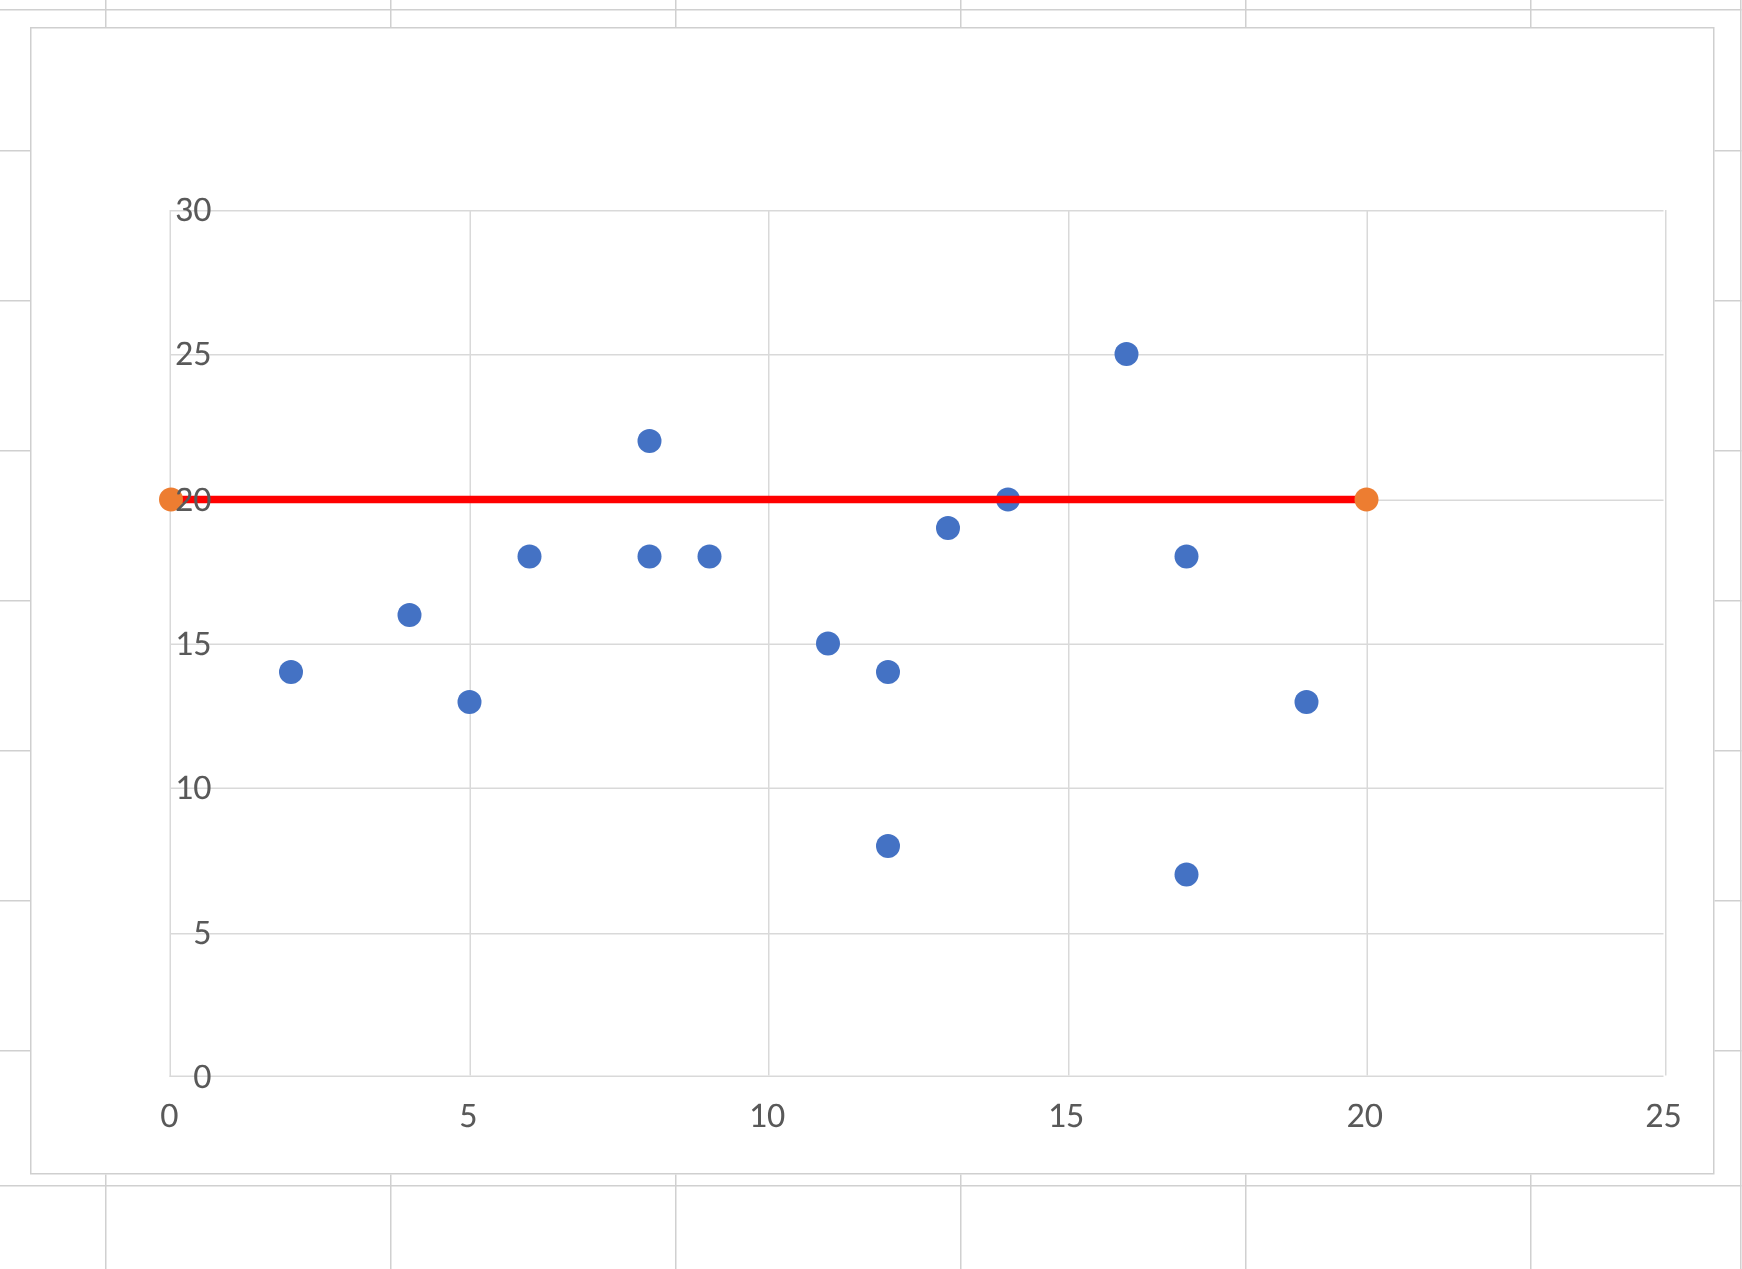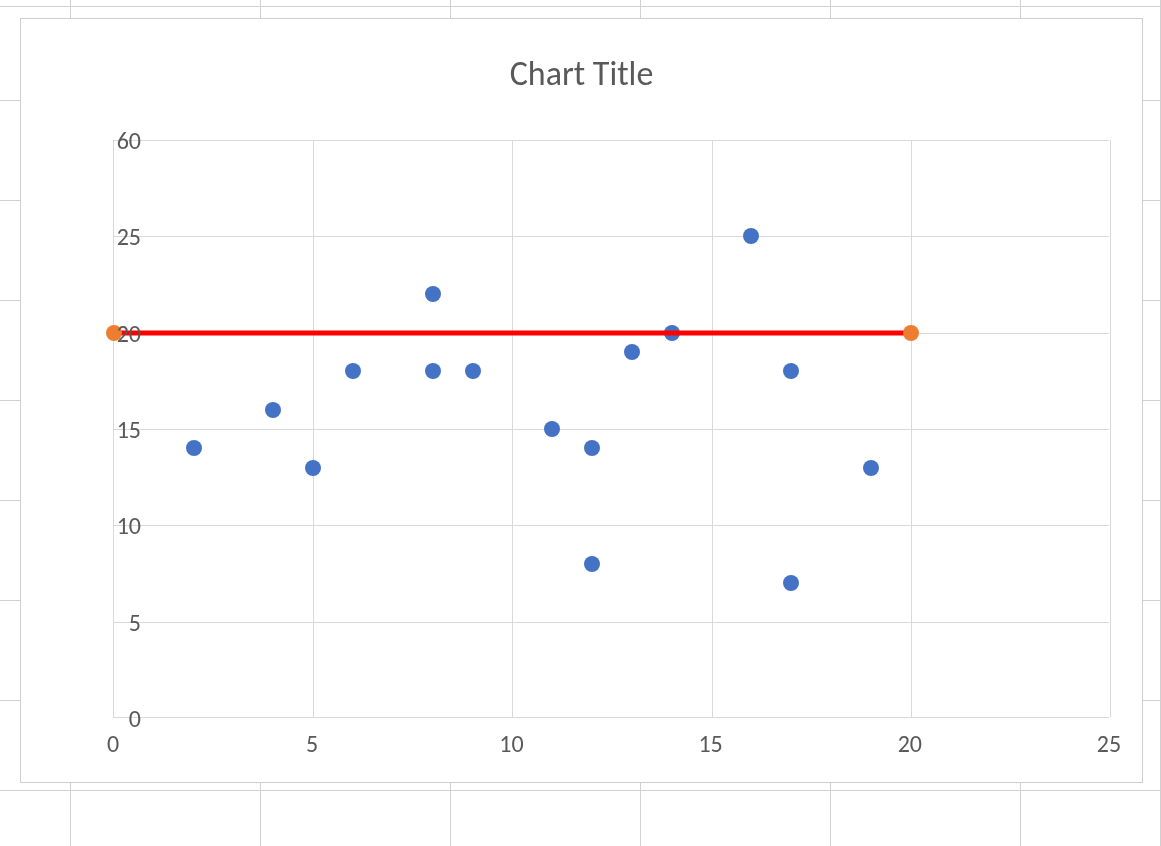--- a/index.html
+++ b/index.html
@@ -47,21 +47,20 @@
   <div class="hline" style="top:400px"></div>
   <div class="hline" style="top:500px"></div>
   <div class="hline" style="top:600px"></div>
   <div class="hline" style="top:700px"></div>
   <div class="hline" style="top:790px"></div>
 
 </div>
 
 <div class="chart-area">
 
-  <div class="chart-title">Chart Title</div>
 
   <div class="plot">
 
   <div class="grid-v" style="left: 199.2px;"></div>
       <div class="grid-v" style="left: 398.4px;"></div>
       <div class="grid-v" style="left: 597.6px;"></div>
       <div class="grid-v" style="left: 796.8px;"></div>
       <div class="grid-v" style="left: 996px;"></div>
       <div class="grid-h" style="top: 481.667px;"></div>
       <div class="grid-h" style="top: 385.333px;"></div>
@@ -95,14 +94,14 @@
     <div class="xtick" style="left: 490.4px;">10</div>
     <div class="xtick" style="left: 689.6px;">15</div>
     <div class="xtick" style="left: 888.8px;">20</div>
     <div class="xtick" style="left: 1088px;">25</div>
     <div class="ytick" style="left: 0px; top: 699px;">0</div>
     <div class="ytick" style="left: 0px; top: 602.667px;">5</div>
     <div class="ytick" style="left: 0px; top: 506.333px;">10</div>
     <div class="ytick" style="left: 0px; top: 410px;">15</div>
     <div class="ytick" style="left: 0px; top: 313.667px;">20</div>
     <div class="ytick" style="left: 0px; top: 217.333px;">25</div>
-    <div class="ytick" style="left: 0px; top: 121px;">60</div>
+    <div class="ytick" style="left: 0px; top: 121px;">30</div>
   </div>
 
 </body></html>

